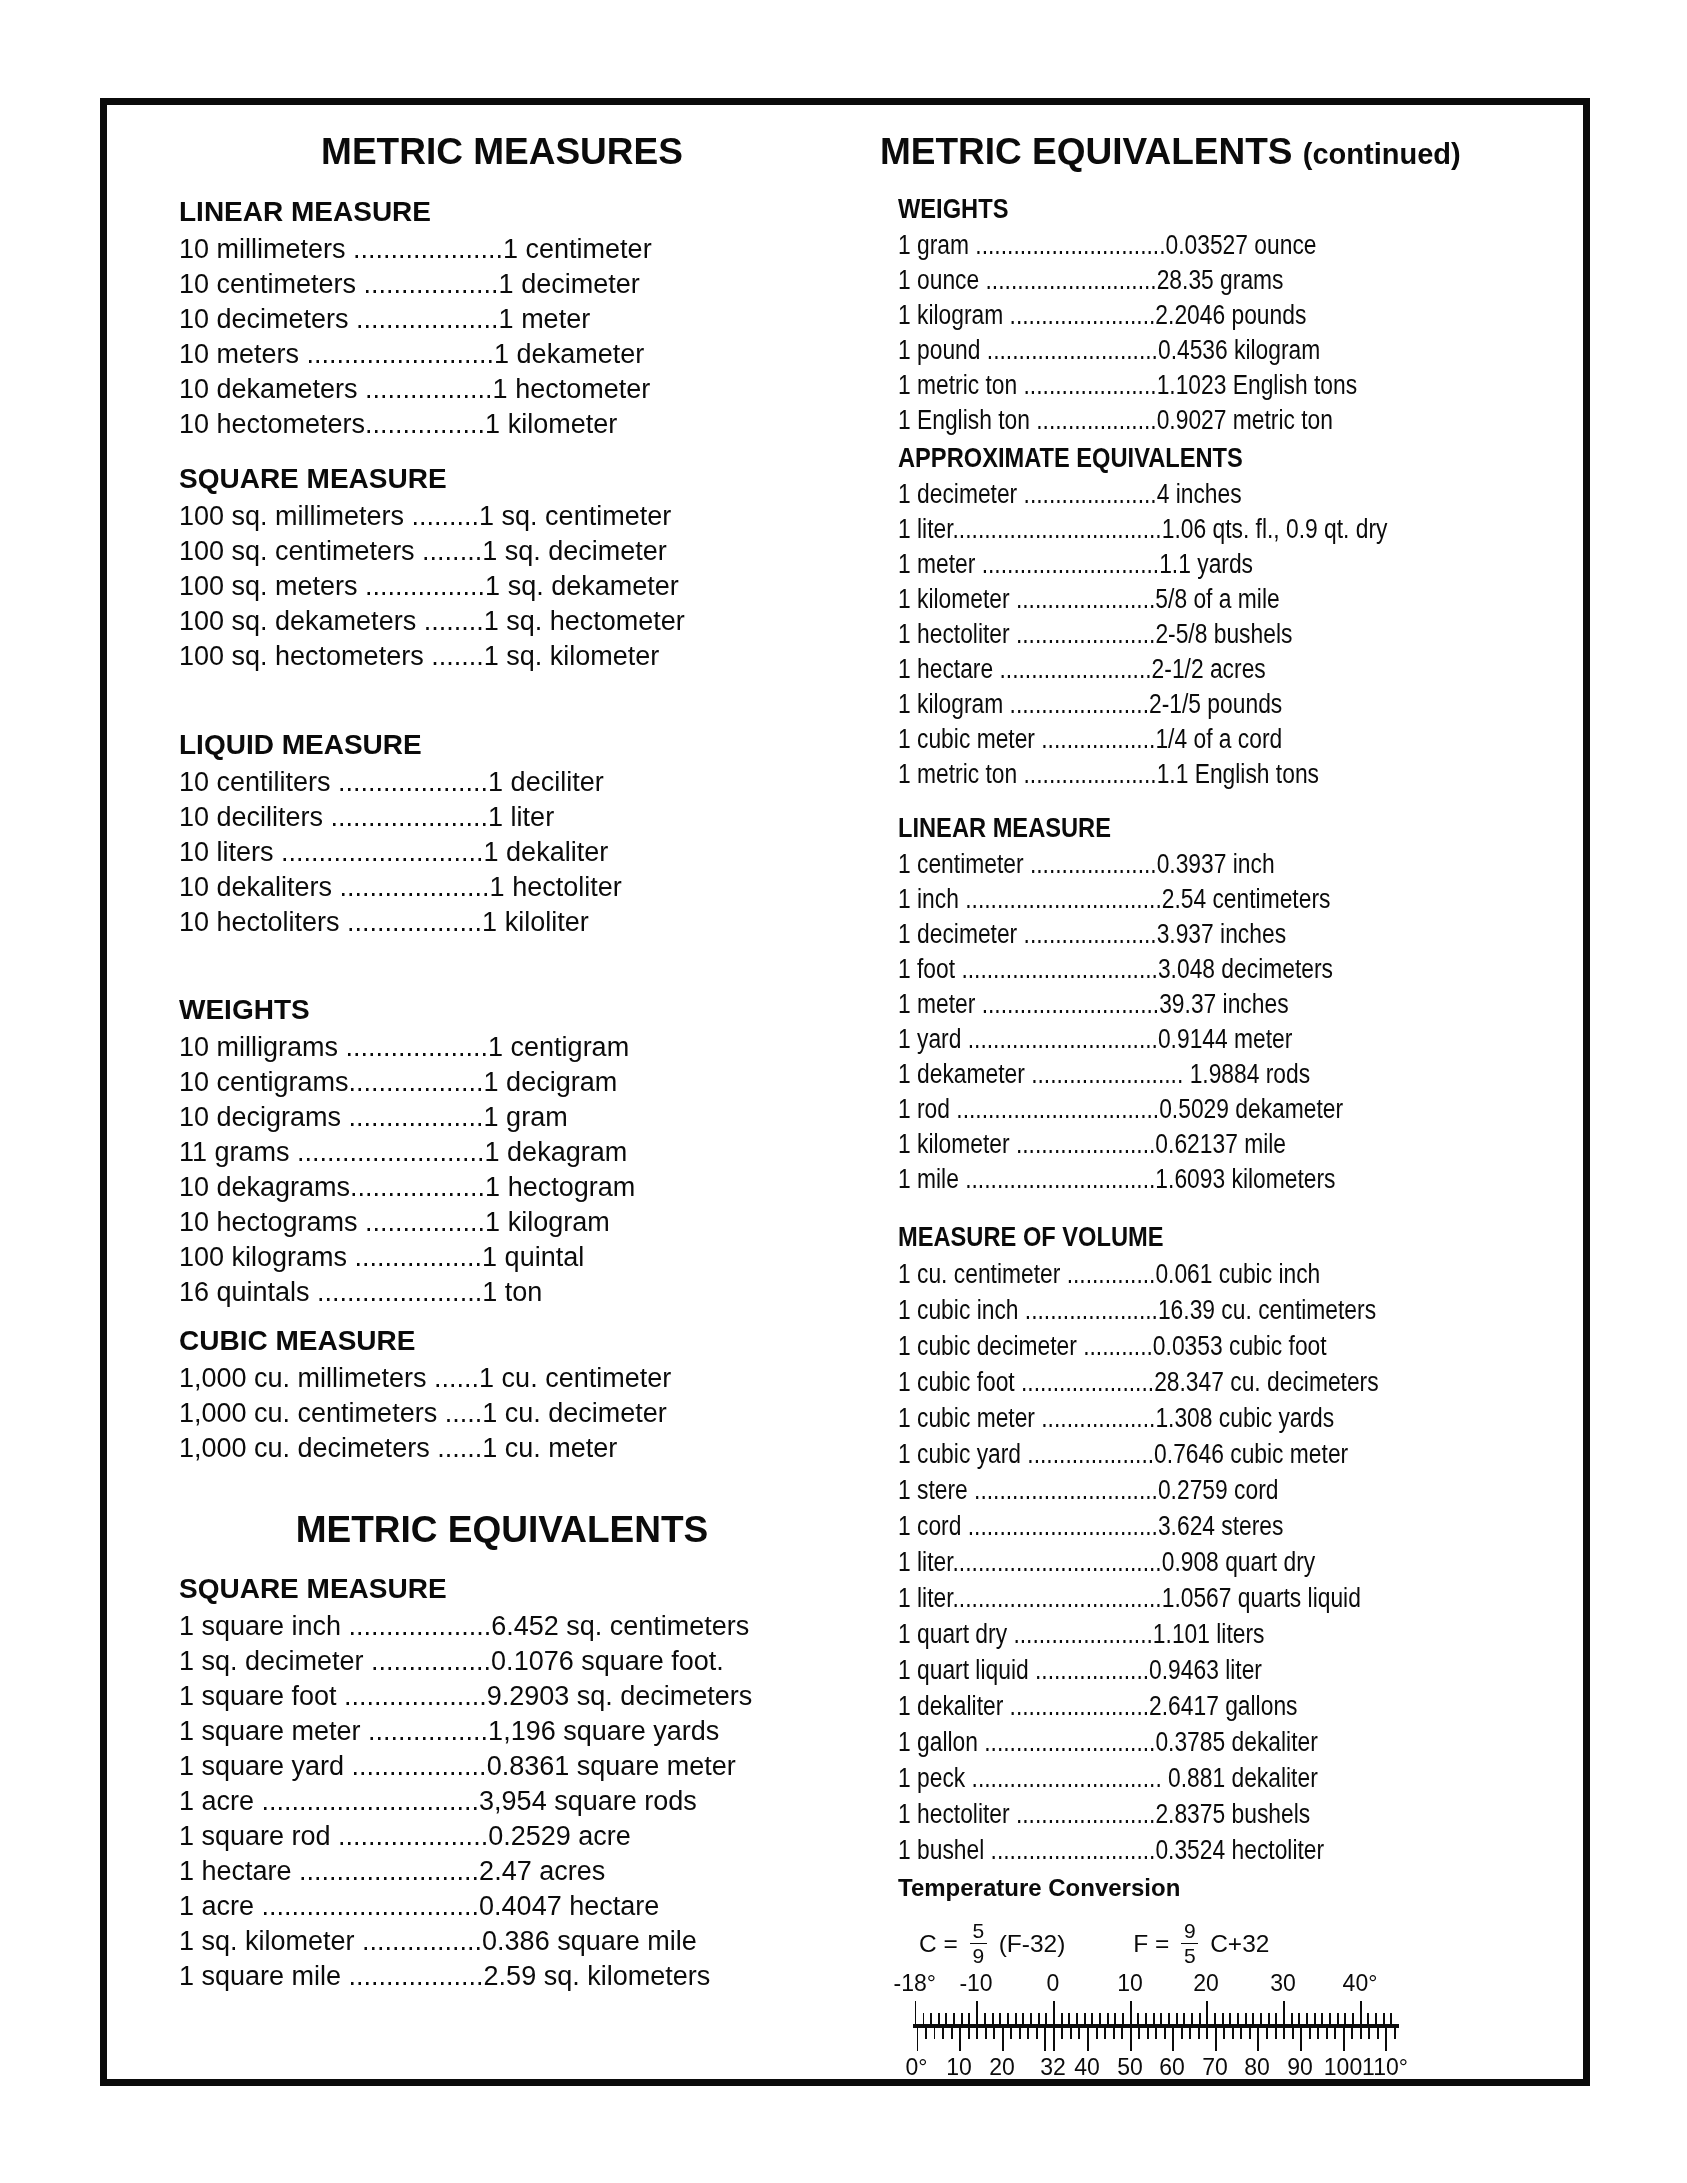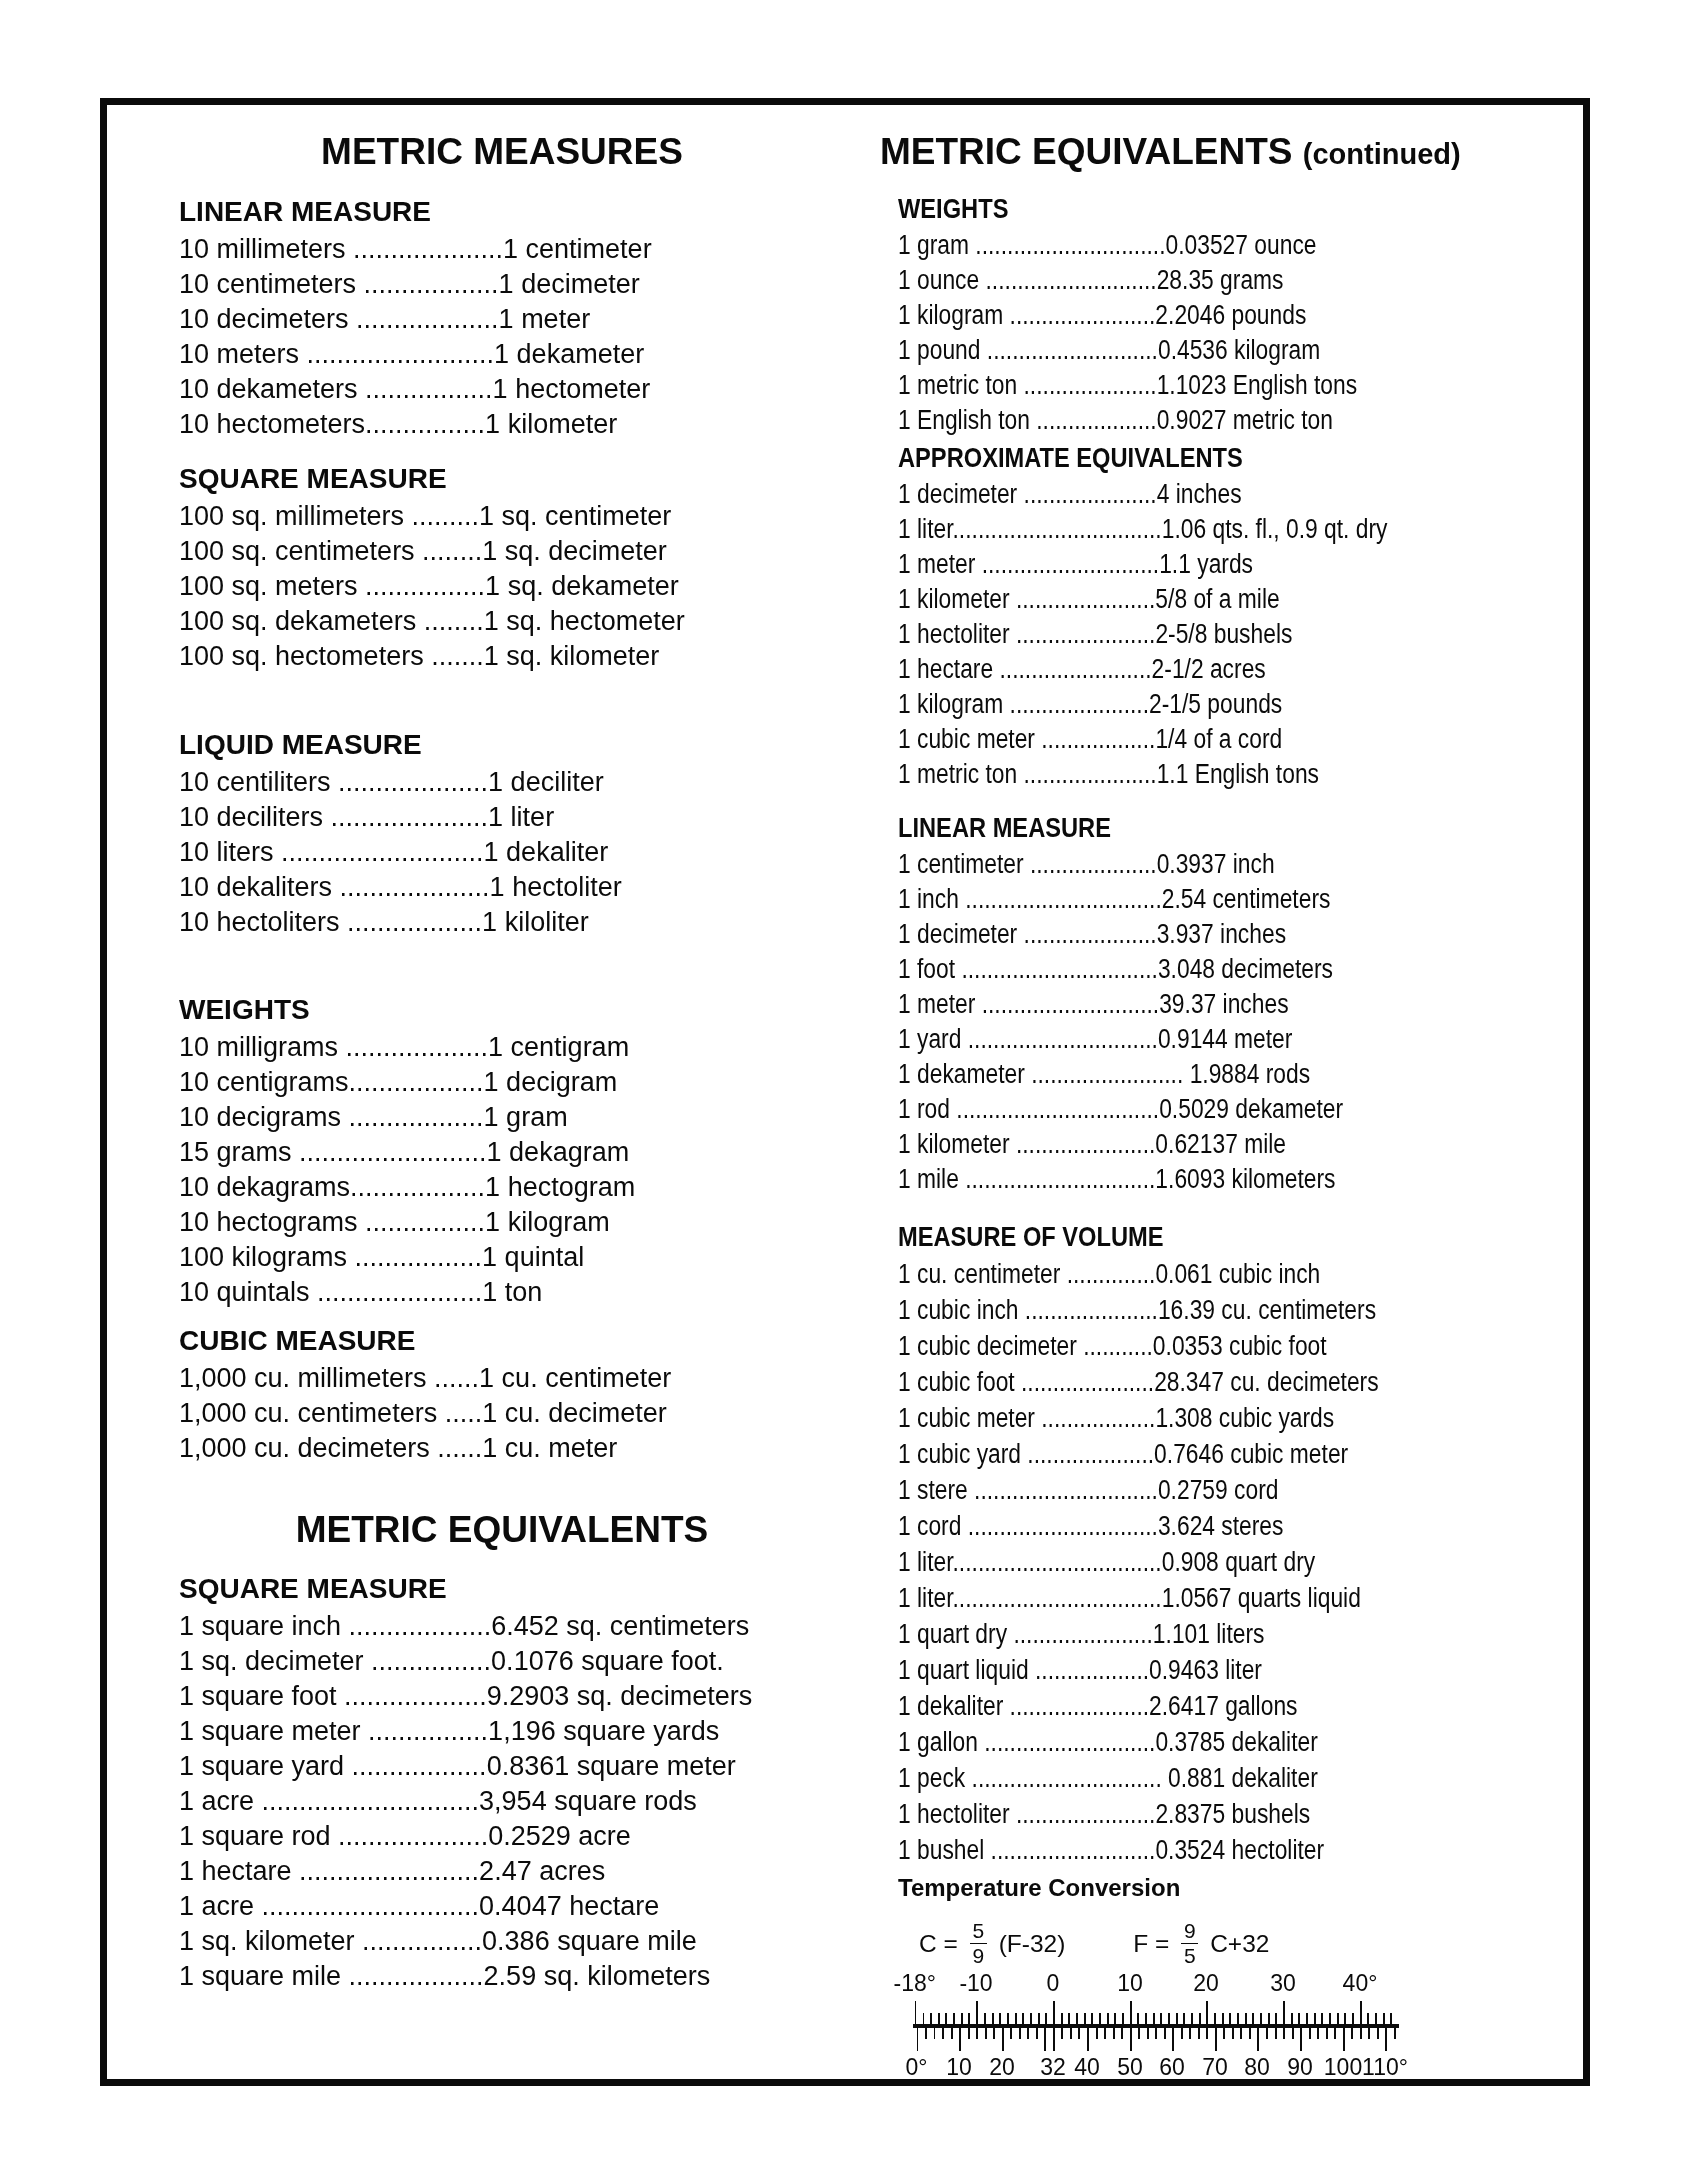--- a/index.html
+++ b/index.html
@@ -73,25 +73,25 @@
         <div class="line">10 hectoliters ..................1 kiloliter</div>
       </div>
   </div>
 
   <div class="abs section" style="left:179px;top:990px;">
     <div class="heading">WEIGHTS</div>
     <div class="lines">
         <div class="line">10 milligrams ...................1 centigram</div>
         <div class="line">10 centigrams..................1 decigram</div>
         <div class="line">10 decigrams ..................1 gram</div>
-        <div class="line">15 grams .........................1 dekagram</div>
+        <div class="line">11 grams .........................1 dekagram</div>
         <div class="line">10 dekagrams..................1 hectogram</div>
         <div class="line">10 hectograms ................1 kilogram</div>
         <div class="line">100 kilograms .................1 quintal</div>
-        <div class="line">10 quintals ......................1 ton</div>
+        <div class="line">16 quintals ......................1 ton</div>
       </div>
   </div>
 
   <div class="abs section" style="left:179px;top:1321px;">
     <div class="heading">CUBIC MEASURE</div>
     <div class="lines">
         <div class="line">1,000 cu. millimeters ......1 cu. centimeter</div>
         <div class="line">1,000 cu. centimeters .....1 cu. decimeter</div>
         <div class="line">1,000 cu. decimeters ......1 cu. meter</div>
       </div>

